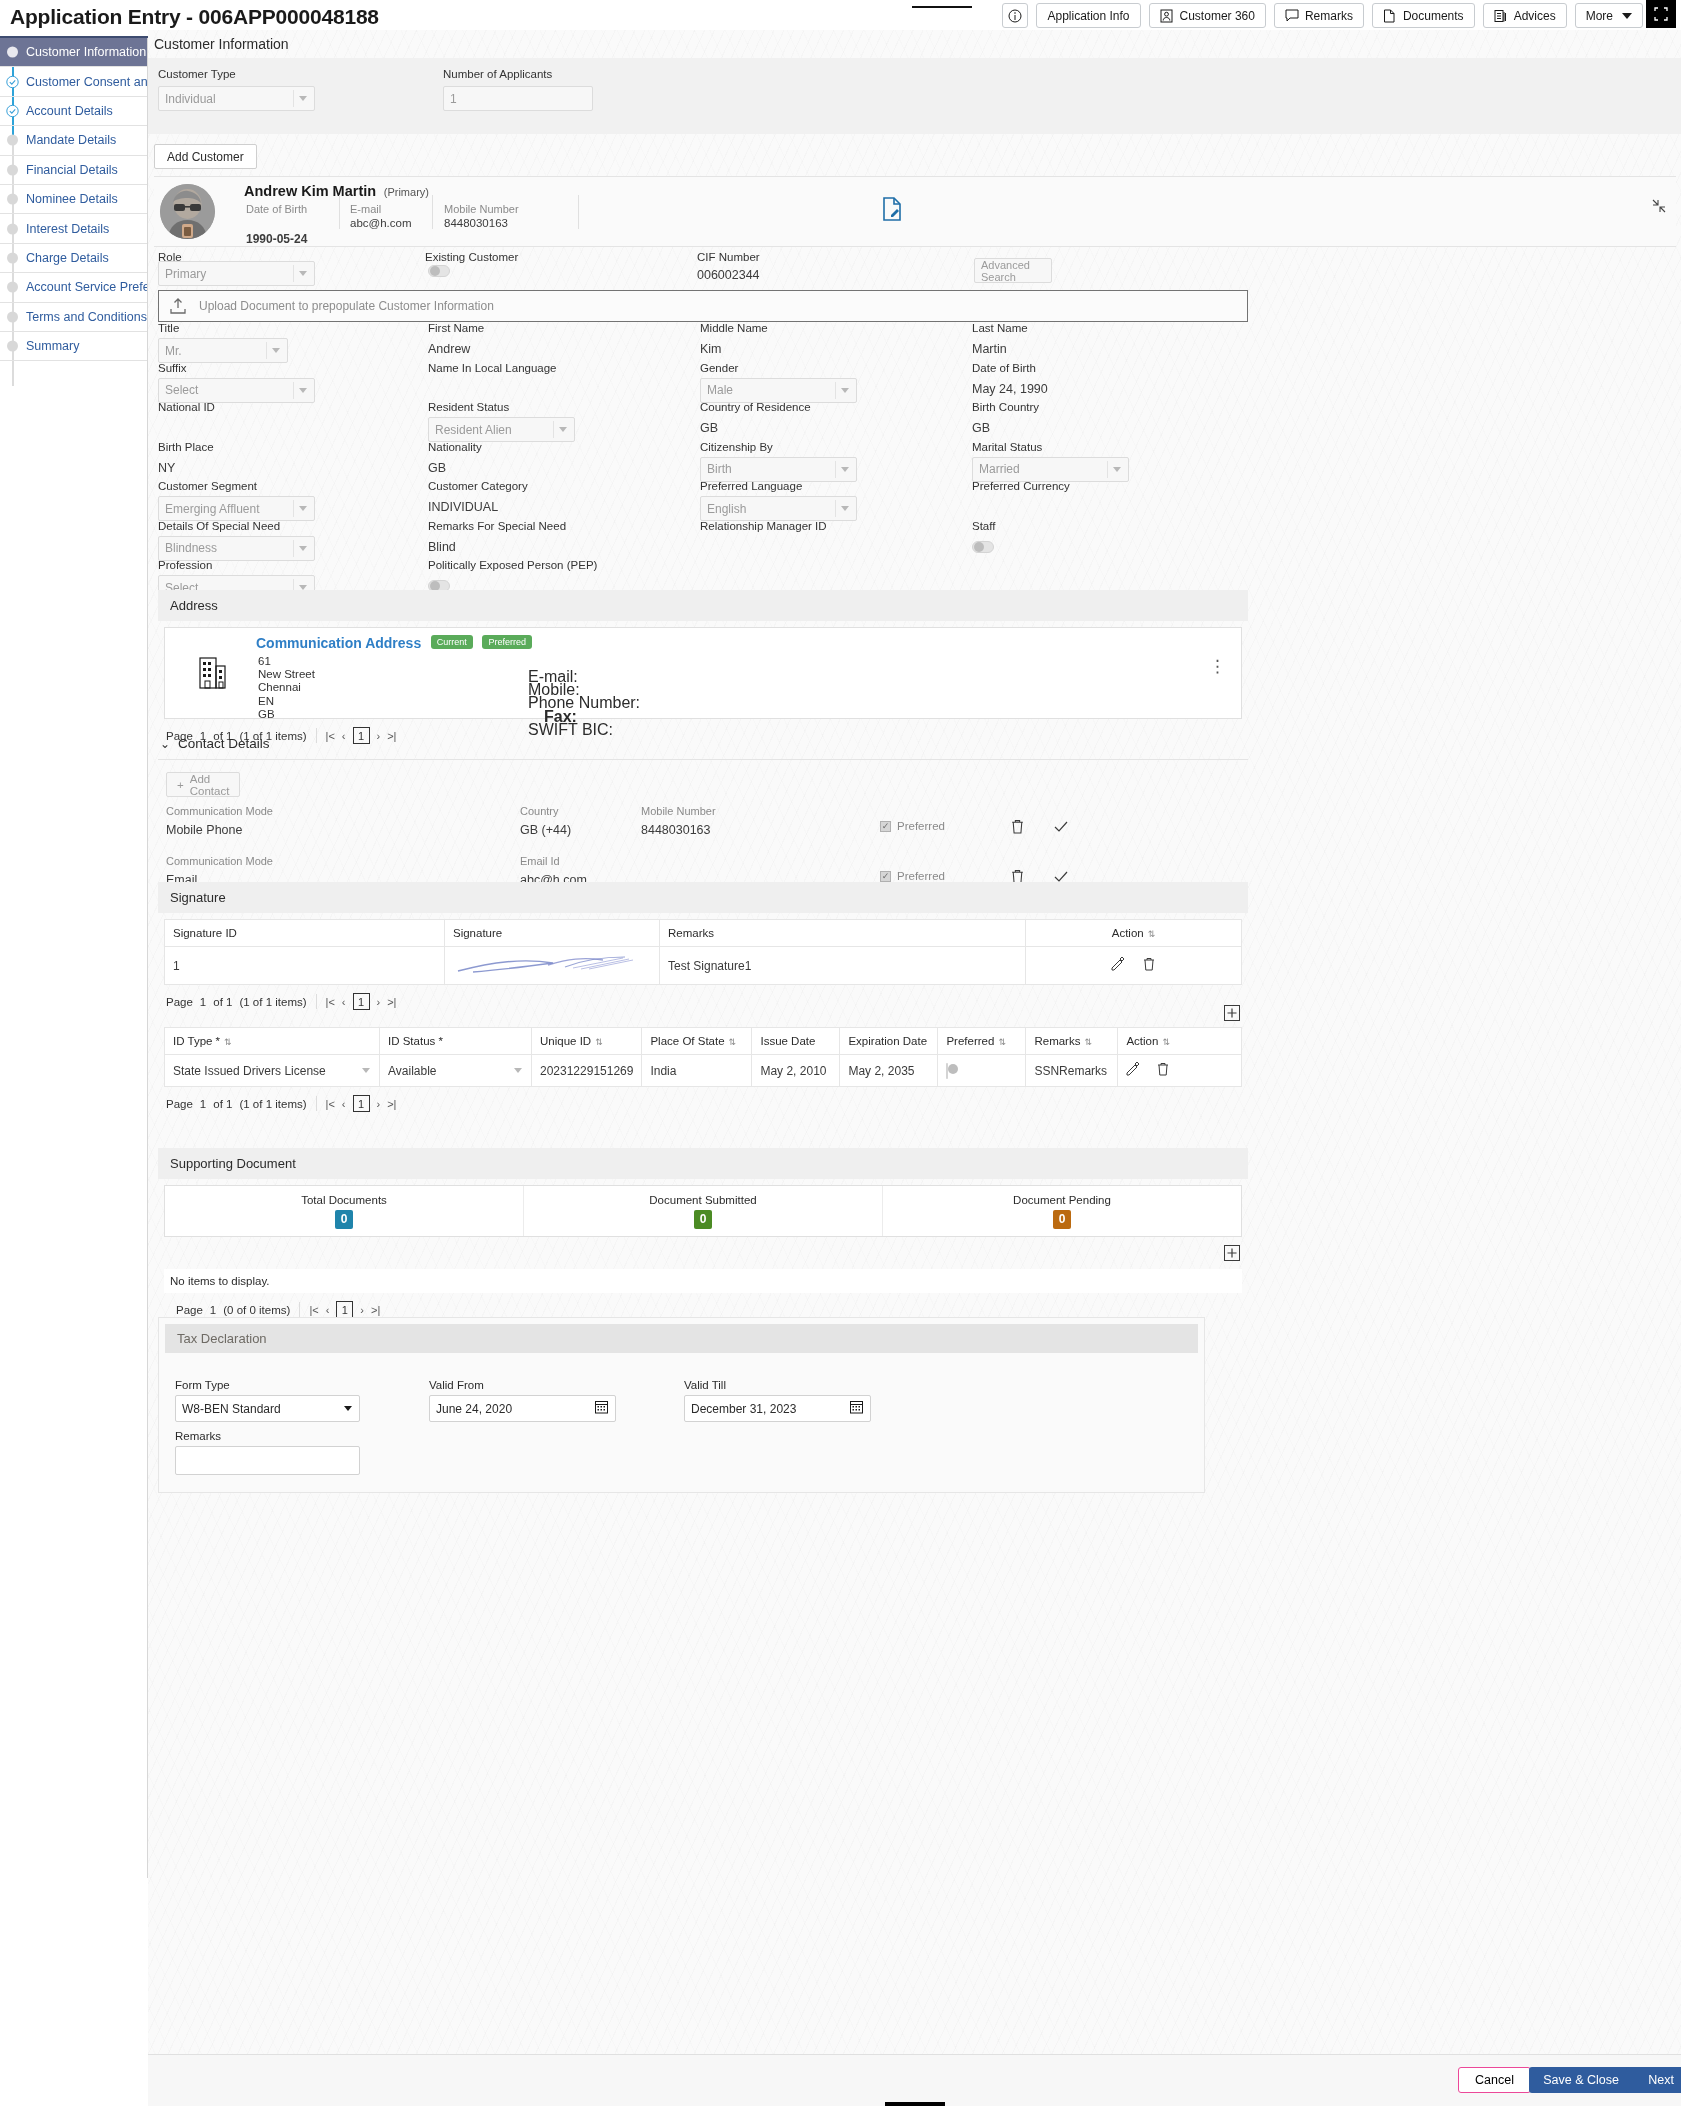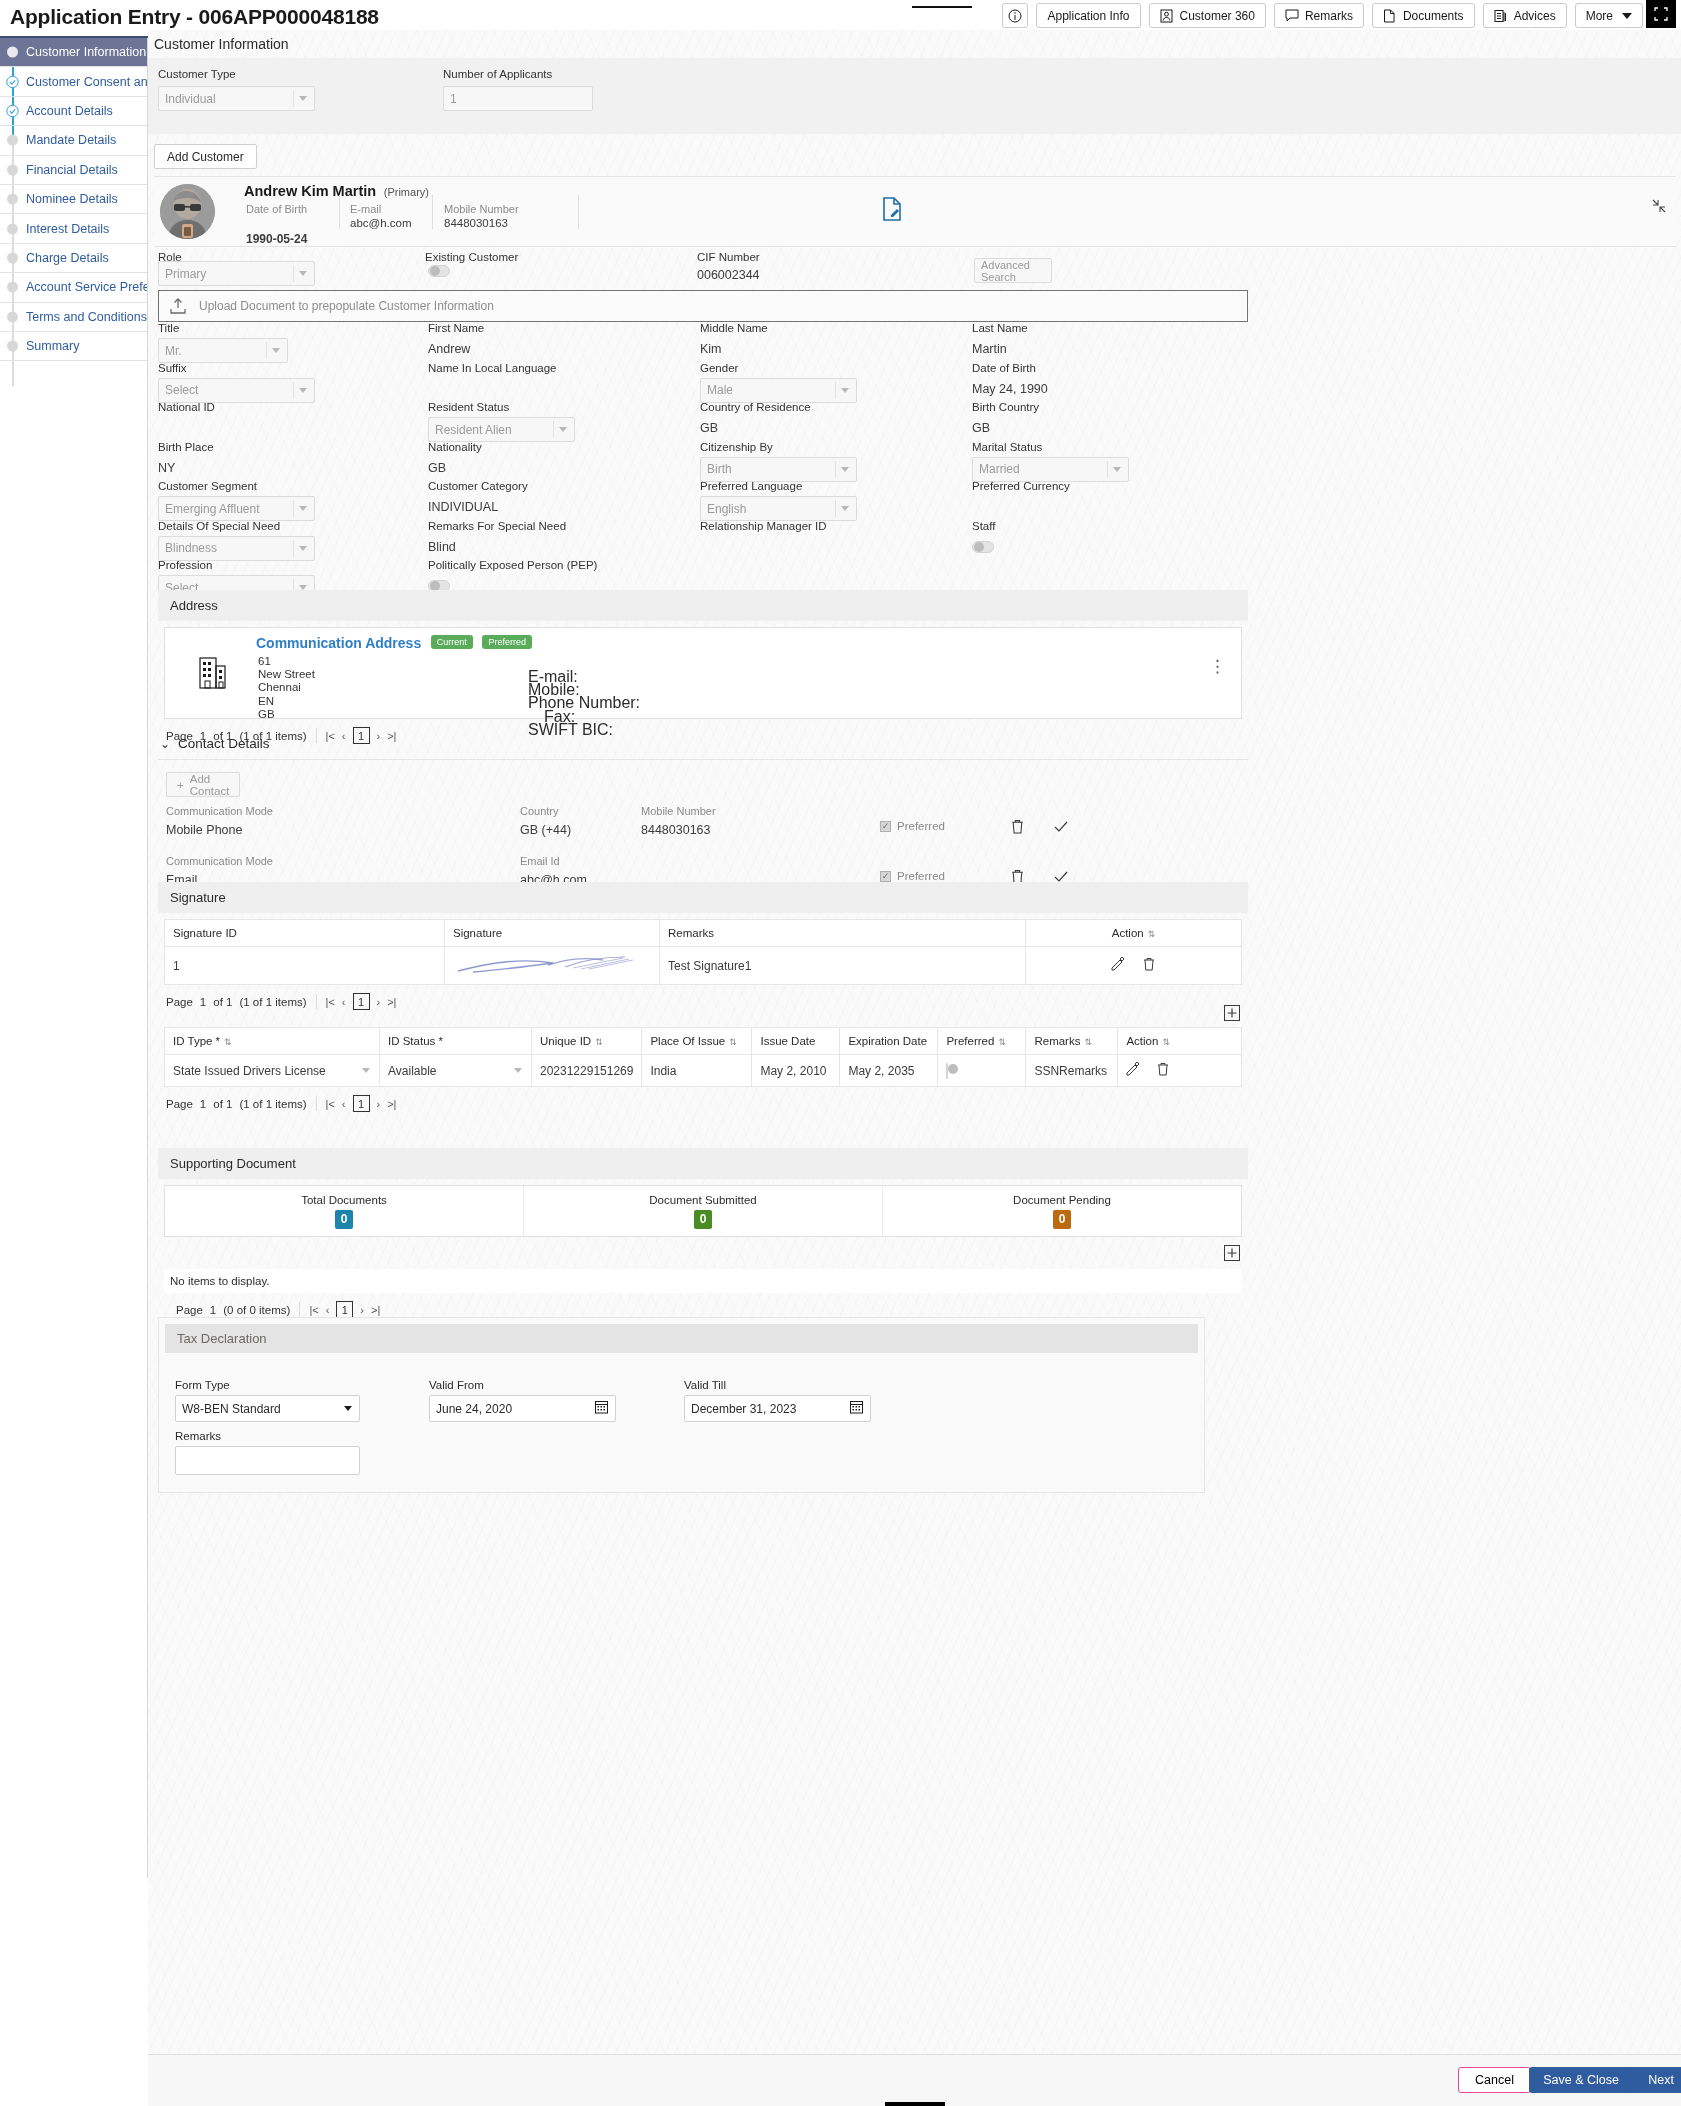--- a/index.html
+++ b/index.html
@@ -524,21 +524,21 @@
             <div style="padding: 1px 0px;">61</div>
             <div style="padding: 1px 0px;">New Street</div>
             <div style="padding: 1px 0px;">Chennai</div>
             <div style="padding: 1px 0px;">EN</div>
             <div style="padding: 1px 0px;">GB</div>
           </div>
         <div id="address-contacts" style="position:absolute; left:363px; top:42px; font-size:16px; color:#2b2b2b; line-height:11.2px;">
             <div style="padding: 1px 0px;">E-mail:</div>
             <div style="padding: 1px 0px;">Mobile:</div>
             <div style="padding: 1px 0px;">Phone Number:</div>
-            <div style="padding: 1px 16px;">Fax:</div>
+            <div style="padding: 1px 16px; font-weight: bold;">Fax:</div>
             <div style="padding: 1px 0px;">SWIFT BIC:</div>
           </div>
         <div style="position:absolute; right:14px; top:36px; font-size:17px; color:#555; letter-spacing:1px; line-height:5px; cursor:pointer;">⋮</div>
       </div>
       <div class="pager" style="padding:8px 0 8px 8px;">
         <span>Page</span>
         <span>1</span>
         <span>of 1</span>
         <span>(1 of 1 items)</span>
         <span class="divider"></span>
@@ -678,21 +678,21 @@
             </svg>
         </span>
       </div>
       <div style="padding:0 6px;">
         <table class="grid">
           <thead>
               <tr>
             <th style="width:215px;"><span>ID Type *</span><span class="sort-ico">⇅</span></th>
             <th style="width:152px;">ID Status *</th>
             <th style="width:105px;"><span>Unique ID</span><span class="sort-ico">⇅</span></th>
-            <th style="width:110px;"><span>Place Of Issue</span><span class="sort-ico">⇅</span></th>
+            <th style="width:110px;"><span>Place Of State</span><span class="sort-ico">⇅</span></th>
             <th style="width:88px;">Issue Date</th>
             <th style="width:98px;">Expiration Date</th>
             <th style="width:88px;"><span>Preferred</span><span class="sort-ico">⇅</span></th>
             <th style="width:92px;"><span>Remarks</span><span class="sort-ico">⇅</span></th>
             <th><span>Action</span><span class="sort-ico">⇅</span></th>
           </tr>
             </thead>
           <tbody>
               <tr>
             <td style="height:30px; position:relative;">

